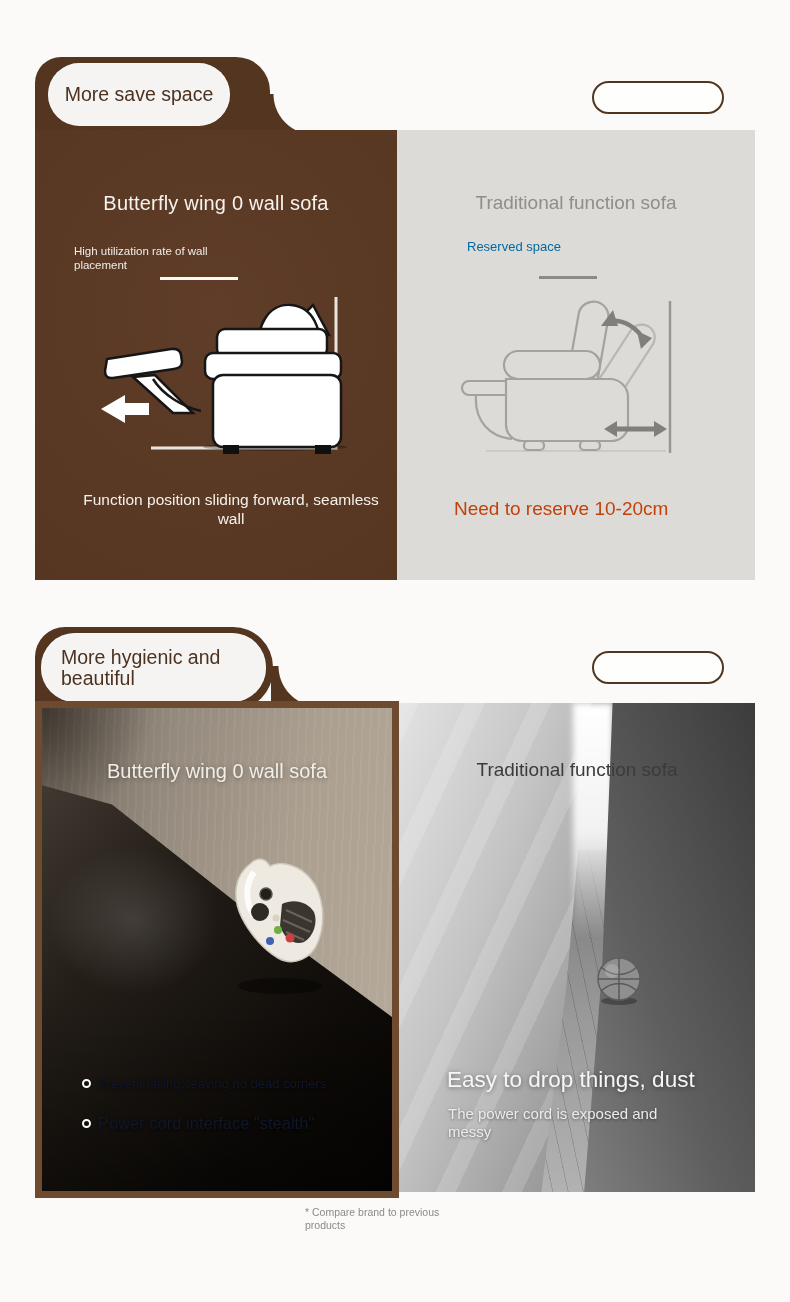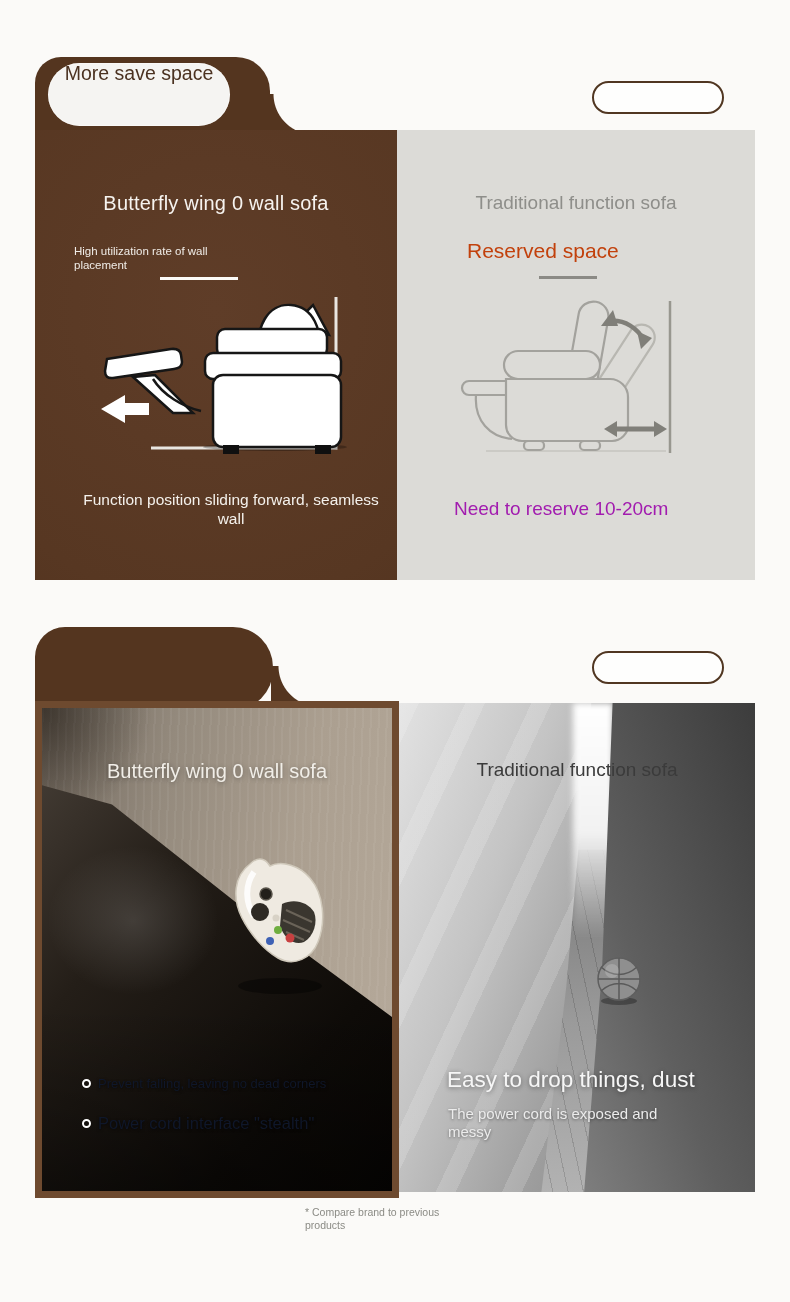--- a/index.html
+++ b/index.html
@@ -7,40 +7,40 @@
   .canvas{position:relative;width:790px;height:1302px;background:#fbfaf8;overflow:hidden;margin:0 auto;}
   .abs{position:absolute;}
 
   
   .tab-brown{background:#54351f;}
   .tab1{left:35px;top:57px;width:235px;height:73px;border-radius:26px 34px 0 0;}
   .tab2{left:35px;top:627px;width:238px;height:83px;border-radius:30px 40px 40px 4px;}
   .fillet{background:radial-gradient(circle at 100% 0,#fbfaf8 0 40px,#54351f 41px);}
   .fillet1{left:268px;top:94px;width:46px;height:36px;}
   .fillet2{left:271px;top:666px;width:48px;height:36px;}
-  .pill-white{background:#f5f4f2;display:flex;align-items:flex-start;box-shadow:inset 0 0 0 1px rgba(255,255,255,.4);}
+  .pill-white{background:#f5f4f2;display:flex;align-items:center;box-shadow:inset 0 0 0 1px rgba(255,255,255,.4);}
   .pill1{left:48px;top:63px;width:182px;height:63px;border-radius:32px;justify-content:center;}
   .pill2{left:41px;top:633px;width:225px;height:69px;border-radius:34px;padding-left:20px;}
   .pill-label{color:#4b3221;font-size:19.5px;line-height:21px;}
   .badge{width:132px;height:33px;border-radius:17px;border:2px solid #503621;background:#fefefd;}
   .badge1{left:592px;top:81px;}
   .badge2{left:592px;top:651px;}
 
   
   .panelL{left:35px;top:130px;width:362px;height:450px;
           background:radial-gradient(130% 110% at 50% 40%,#5f3d28 0%,#573722 60%,#4e301c 100%);}
   .panelR{left:397px;top:130px;width:358px;height:450px;background:#dcdbd7;}
   .h-white{width:100%;text-align:center;color:#f6f3ef;font-size:20px;letter-spacing:.2px;}
   .h-gray{width:100%;text-align:center;color:#8e8e8a;font-size:19px;}
   .note-white{color:#f0ece7;font-size:11.5px;line-height:14px;width:185px;}
-  .note-gray{color:#c2410c;font-size:21px;}
+  .note-gray{color:#0369a1;font-size:13px;}
   .uline-white{height:3px;background:#fbfaf7;}
   .uline-gray{height:3px;background:#8b8a85;}
   .cap-white{color:#f4f1ec;font-size:15.5px;line-height:19px;width:320px;}
-  .cap-gray{color:#a21caf;font-size:19px;}
+  .cap-gray{color:#c2410c;font-size:19px;}
 
   
   .photoL{left:35px;top:701px;width:364px;height:497px;background:#6e4a2f;padding:7px;}
   .photoL .photo{position:relative;width:100%;height:100%;overflow:hidden;background:#8f8578;}
   .layer{position:absolute;inset:0;}
   .wallL-grad{background:linear-gradient(103deg,#6f665c 0%,#948a7d 30%,#ab9f90 62%,#b7ab9c 100%);}
   .wall-grain{background:repeating-linear-gradient(92deg,rgba(255,255,255,.05) 0 2px,rgba(0,0,0,0) 2px 8px);}
   .wall-shade{background:radial-gradient(45% 35% at 0% 0%,rgba(20,14,8,.55),rgba(0,0,0,0) 70%);}
   .sofa-dark{clip-path:polygon(0 16%,20% 20%,55% 40%,100% 64%,100% 100%,0 100%);
              background:linear-gradient(130deg,#4a423a 0%,#241e18 35%,#0e0b08 75%,#070503 100%);}
@@ -141,20 +141,23 @@
         <polygon points="144,136 157,128 157,144" fill="#807f79"></polygon>
         <polygon points="207,136 194,128 194,144" fill="#807f79"></polygon>
       </g>
     </svg>
 
     <div class="abs cap-gray" style="left:57px;top:368px;">Need to reserve 10-20cm</div>
   </div>
 
   <div class="abs tab-brown tab2"></div>
   <div class="abs fillet fillet2"></div>
+  <div class="abs pill-white pill2">
+    <span class="pill-label" style="width:178px;">More hygienic and beautiful</span>
+  </div>
   <div class="abs badge badge2">
     <span></span>
   </div>
 
   <div class="abs photoL">
     <div class="photo">
       <div class="layer wallL-grad"></div>
       <div class="layer wall-grain"></div>
       <div class="layer wall-shade"></div>
       <div class="layer sofa-dark"></div>

